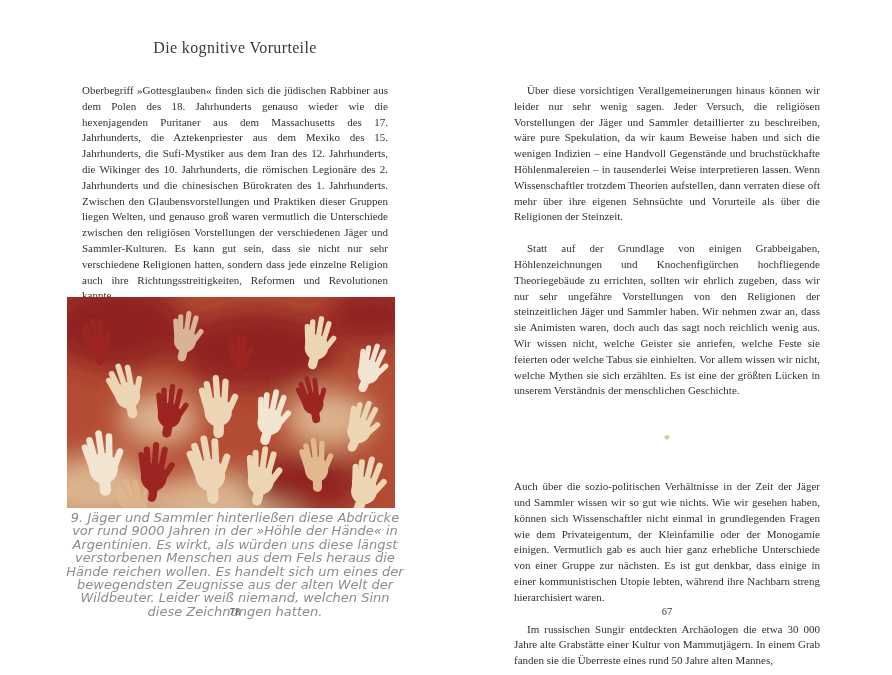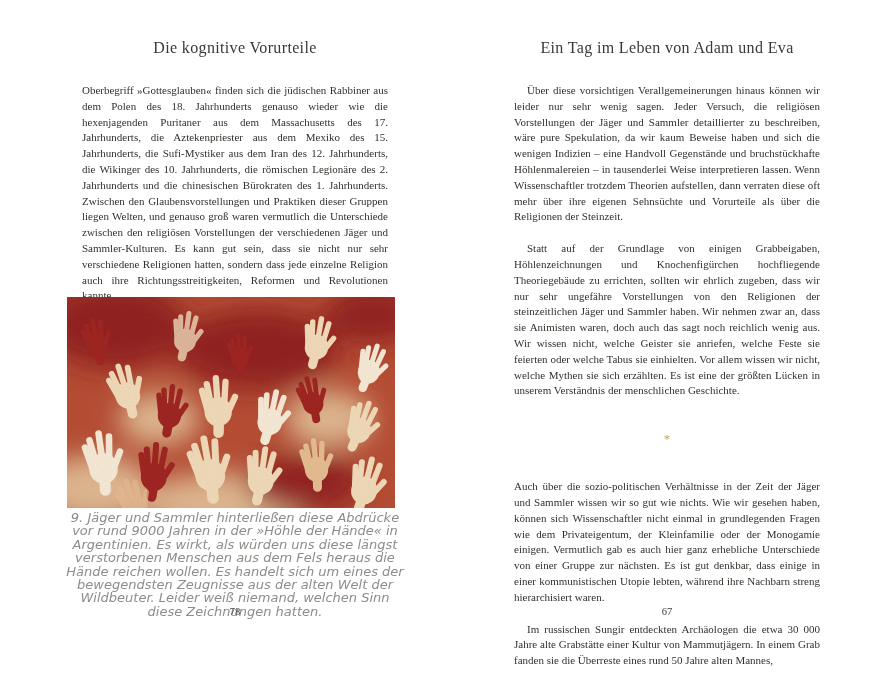--- a/index.html
+++ b/index.html
@@ -102,21 +102,20 @@
         <rect width="328" height="211" filter="url(#grain)" opacity="0.22"></rect>
       </svg>
     </figure>
 
     <div class="caption">9. Jäger und Sammler hinterließen diese Abdrücke vor rund 9000 Jahren in der »Höhle der Hände« in Argentinien. Es wirkt, als würden uns diese längst verstorbenen Menschen aus dem Fels heraus die Hände reichen wollen. Es handelt sich um eines der bewegendsten Zeugnisse aus der alten Welt der Wildbeuter. Leider weiß niemand, welchen Sinn diese Zeichnungen hatten.</div>
 
     <div class="pagenum">78</div>
   </section>
 
   <section class="page" id="page-right">
-    <div class="running-header">Ein Tag im Leben von Adam und Eva</div>
 
     <div class="body-block">
       <p class="ind">Über diese vorsichtigen Verallgemeinerungen hinaus können wir leider nur sehr wenig sagen. Jeder Versuch, die religiösen Vorstellungen der Jäger und Sammler detaillierter zu beschreiben, wäre pure Spekulation, da wir kaum Beweise haben und sich die wenigen Indizien – eine Handvoll Gegenstände und bruchstückhafte Höhlenmalereien – in tausenderlei Weise interpretieren lassen. Wenn Wissenschaftler trotzdem Theorien aufstellen, dann verraten diese oft mehr über ihre eigenen Sehnsüchte und Vorurteile als über die Religionen der Steinzeit.</p>
       <p class="ind">Statt auf der Grundlage von einigen Grabbeigaben, Höhlenzeichnungen und Knochenfigürchen hochfliegende Theoriegebäude zu errichten, sollten wir ehrlich zugeben, dass wir nur sehr ungefähre Vorstellungen von den Religionen der steinzeitlichen Jäger und Sammler haben. Wir nehmen zwar an, dass sie Animisten waren, doch auch das sagt noch reichlich wenig aus. Wir wissen nicht, welche Geister sie anriefen, welche Feste sie feierten oder welche Tabus sie einhielten. Vor allem wissen wir nicht, welche Mythen sie sich erzählten. Es ist eine der größten Lücken in unserem Verständnis der menschlichen Geschichte.</p>
       <div class="section-break">
         <span>*</span>
       </div>
       <p>Auch über die sozio-politischen Verhältnisse in der Zeit der Jäger und Sammler wissen wir so gut wie nichts. Wie wir gesehen haben, können sich Wissenschaftler nicht einmal in grundlegenden Fragen wie dem Privateigentum, der Kleinfamilie oder der Monogamie einigen. Vermutlich gab es auch hier ganz erhebliche Unterschiede von einer Gruppe zur nächsten. Es ist gut denkbar, dass einige in einer kommunistischen Utopie lebten, während ihre Nachbarn streng hierarchisiert waren.</p>
       <p class="ind">Im russischen Sungir entdeckten Archäologen die etwa 30 000 Jahre alte Grabstätte einer Kultur von Mammutjägern. In einem Grab fanden sie die Überreste eines rund 50 Jahre alten Mannes,</p>
     </div>

